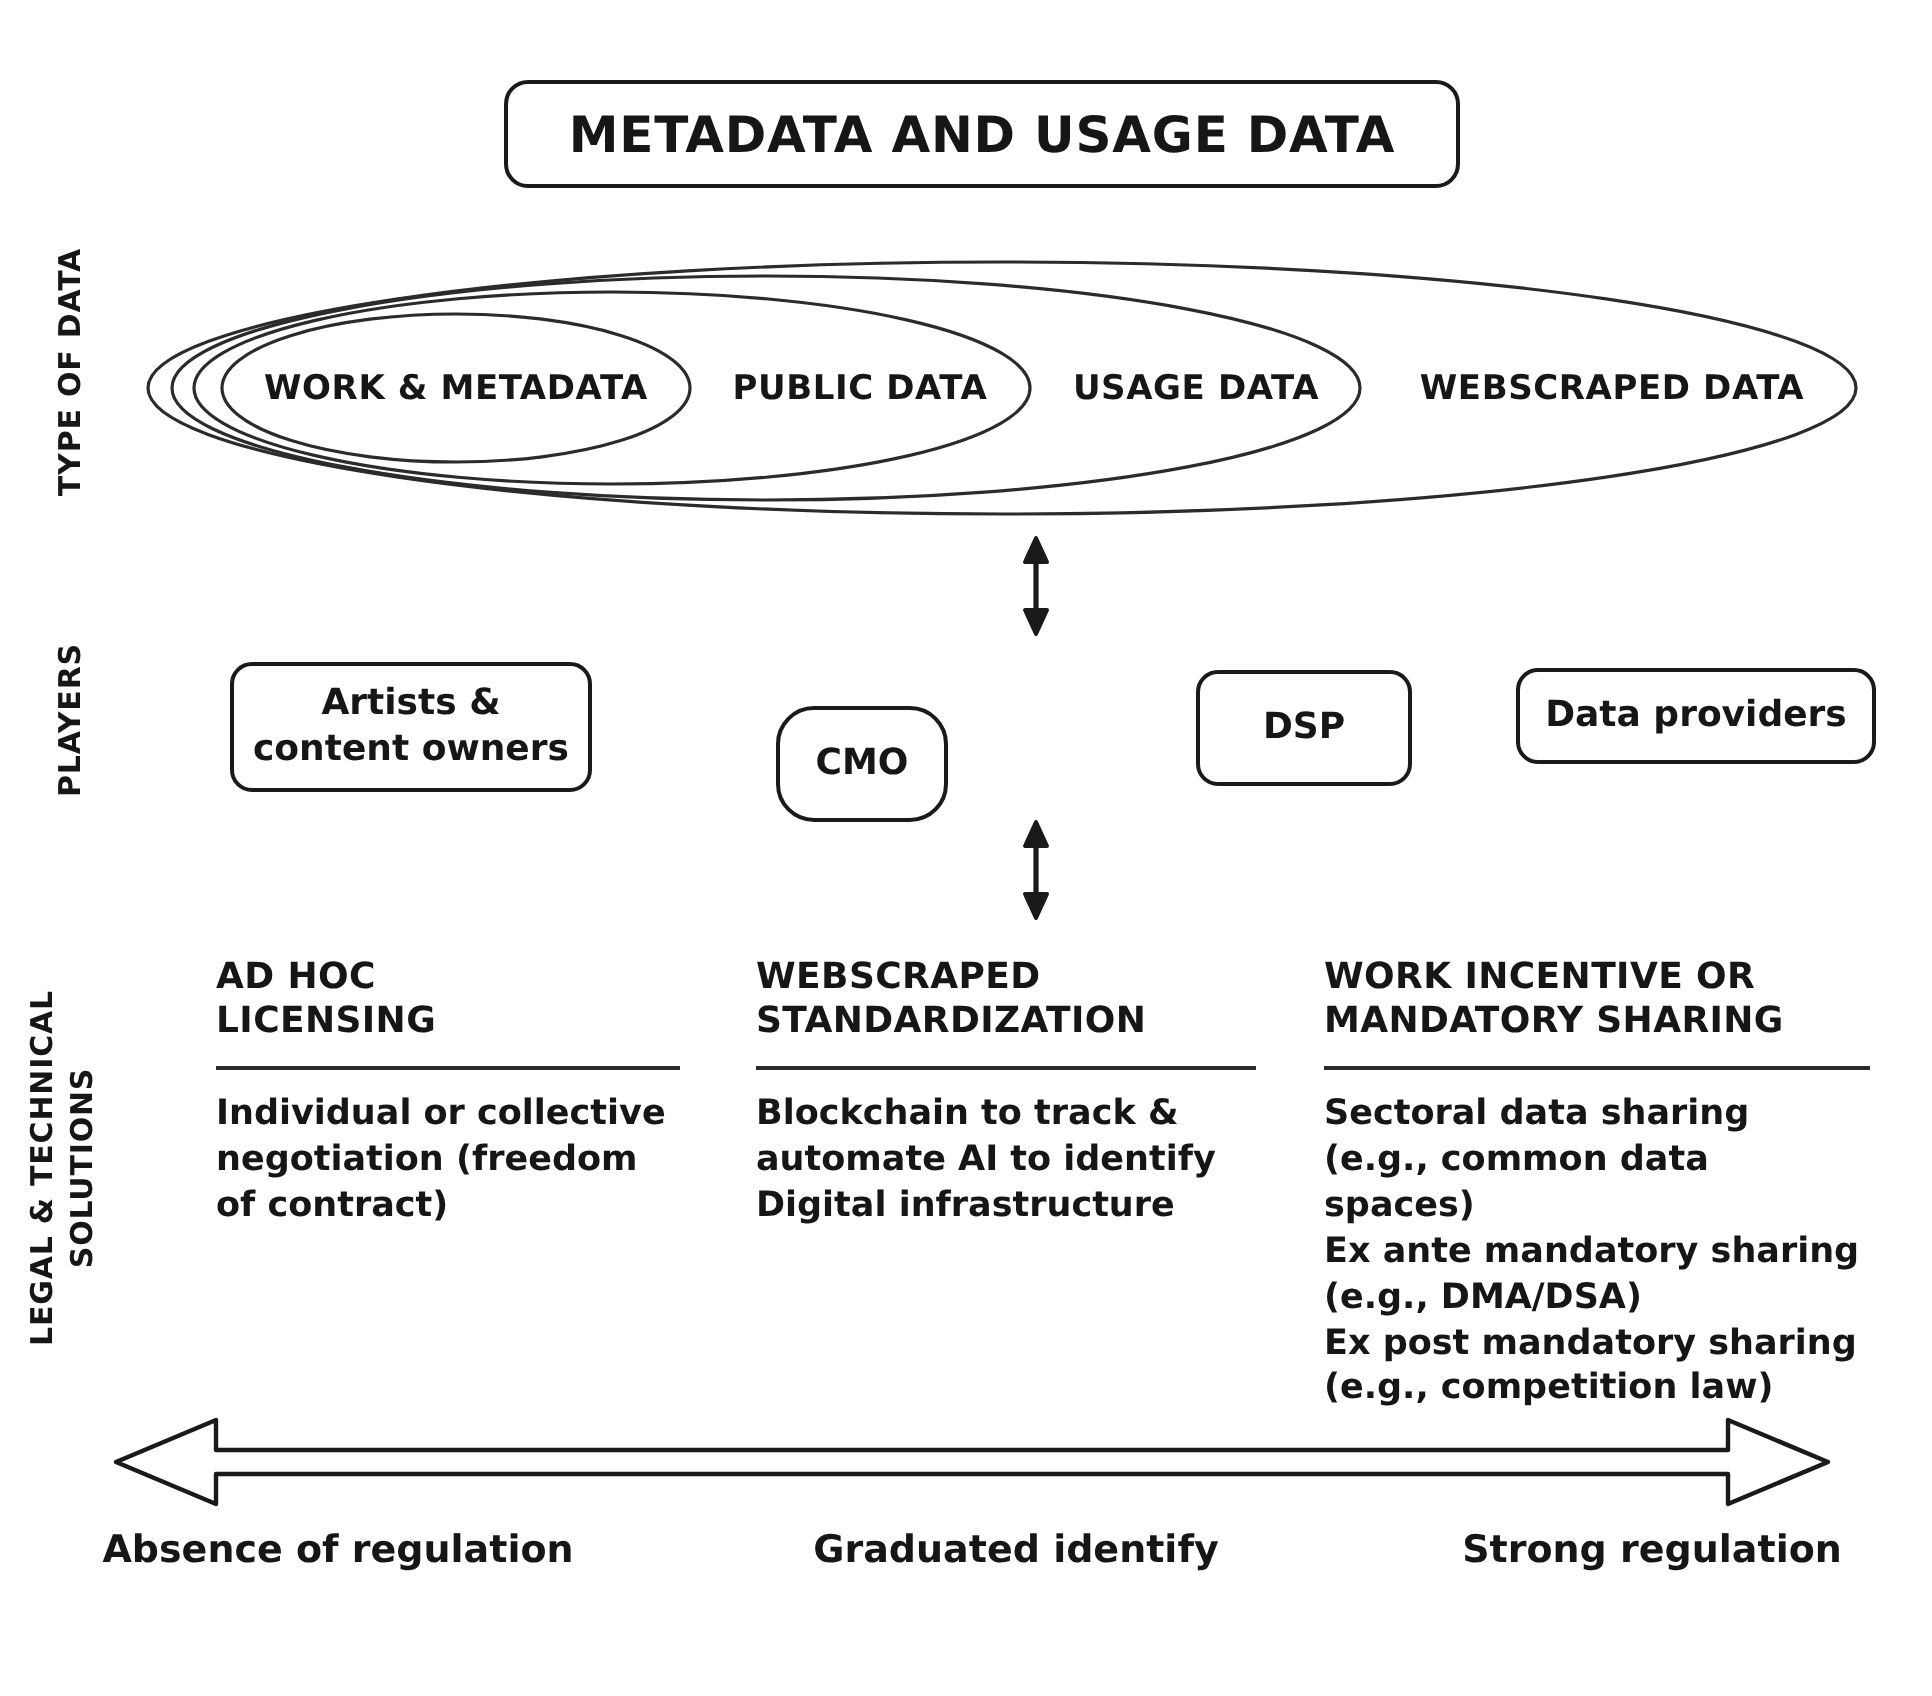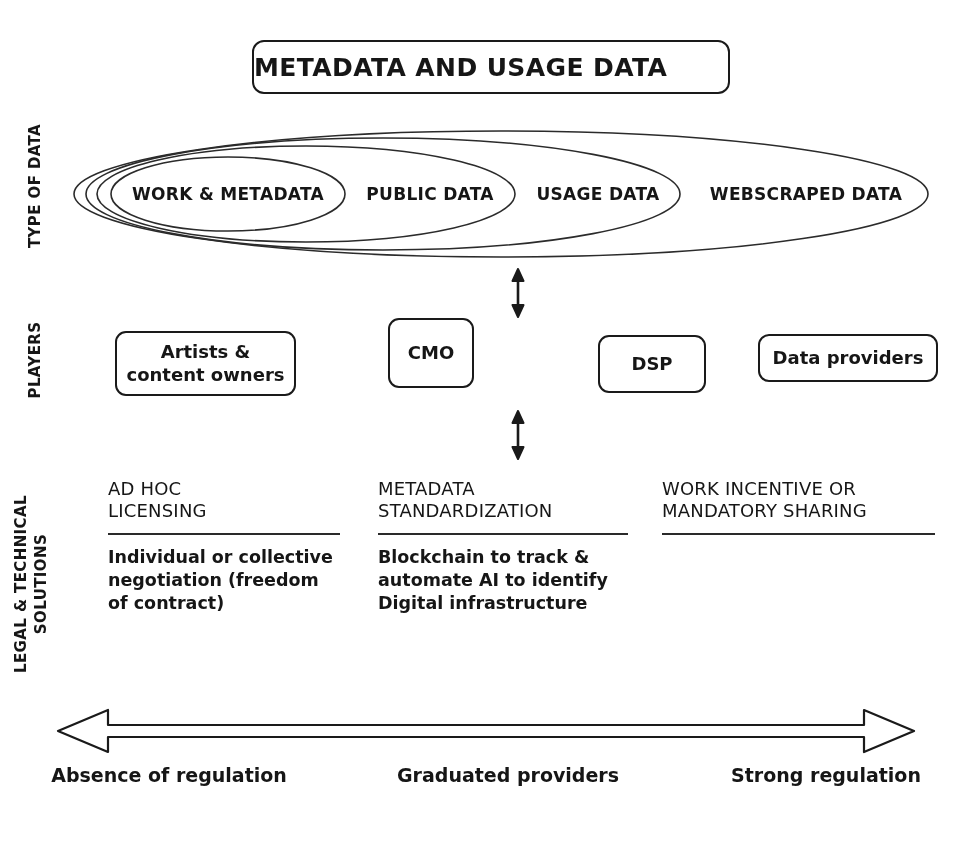--- a/index.html
+++ b/index.html
@@ -20,21 +20,21 @@
   .title-box {
     position: absolute;
     left: 252px;
     top: 40px;
     width: 478px;
     height: 54px;
     border: 2.5px solid #1a1a1a;
     border-radius: 12px;
     display: flex;
     align-items: center;
-    justify-content: flex-start;
+    justify-content: center;
     font-size: 25px;
     font-weight: 700;
     letter-spacing: 0.4px;
     white-space: nowrap;
   }
 
   
   .side-label {
     position: absolute;
     transform: rotate(-90deg);
@@ -79,32 +79,32 @@
     align-items: center;
     justify-content: center;
     text-align: center;
     font-size: 18px;
     font-weight: 700;
     line-height: 1.25;
     white-space: pre-line;
     background: #ffffff;
   }
   .player-box.artists   { left: 115px; top: 331px; width: 181px; height: 65px; align-items: center; }
-  .player-box.cmo       { left: 388px; top: 318px; width: 86px;  height: 70px; }
+  .player-box.cmo       { left: 388px; top: 353px; width: 86px;  height: 58px; border-radius: 19px; }
   .player-box.dsp       { left: 578px; top: 335px; width: 108px;  height: 58px; margin-left: 20px; }
   .player-box.providers { left: 758px; top: 334px; width: 180px; height: 48px; }
 
   
   .sol-col { position: absolute; top: 478px; }
   .sol-col.c1 { left: 108px; width: 232px; }
   .sol-col.c2 { left: 378px; width: 250px; }
   .sol-col.c3 { left: 662px; width: 273px; }
   .sol-heading {
     font-size: 18px;
-    font-weight: 400;
+    font-weight: 700;
     letter-spacing: 0.2px;
     line-height: 1.22;
     white-space: pre-line;
   }
   .sol-rule {
     border: none;
     border-top: 2px solid #2a2a2a;
     margin: 11px 0 11px 0;
     width: 100%;
   }
@@ -188,34 +188,40 @@
 
   <div class="sol-col c1">
     <div class="sol-heading">AD HOC
 LICENSING</div>
     <hr class="sol-rule">
     <div class="sol-body">Individual or collective
 negotiation (freedom
 of contract)</div>
   </div>
   <div class="sol-col c2">
-    <div class="sol-heading">METADATA
+    <div class="sol-heading">WEBSCRAPED
 STANDARDIZATION</div>
     <hr class="sol-rule">
     <div class="sol-body">Blockchain to track &amp;
 automate AI to identify
 Digital infrastructure</div>
   </div>
   <div class="sol-col c3">
     <div class="sol-heading">WORK INCENTIVE OR
 MANDATORY SHARING</div>
     <hr class="sol-rule">
+    <div class="sol-body">Sectoral data sharing
+(e.g., common data spaces)
+Ex ante mandatory sharing
+(e.g., DMA/DSA)
+Ex post mandatory sharing
+(e.g., competition law)</div>
   </div>
 
   <svg class="haxis-svg" width="860" height="48" viewBox="0 0 860 48">
     <polygon class="haxis-poly" points="2,24 52,3 52,18 808,18 808,3 858,24 808,45 808,30 52,30 52,45"></polygon>
   </svg>
 
   <div class="axis-label left">Absence of regulation</div>
-  <div class="axis-label center">Graduated providers</div>
+  <div class="axis-label center">Graduated identify</div>
   <div class="axis-label right">Strong regulation</div>
 
 </div>
 
 </body></html>

